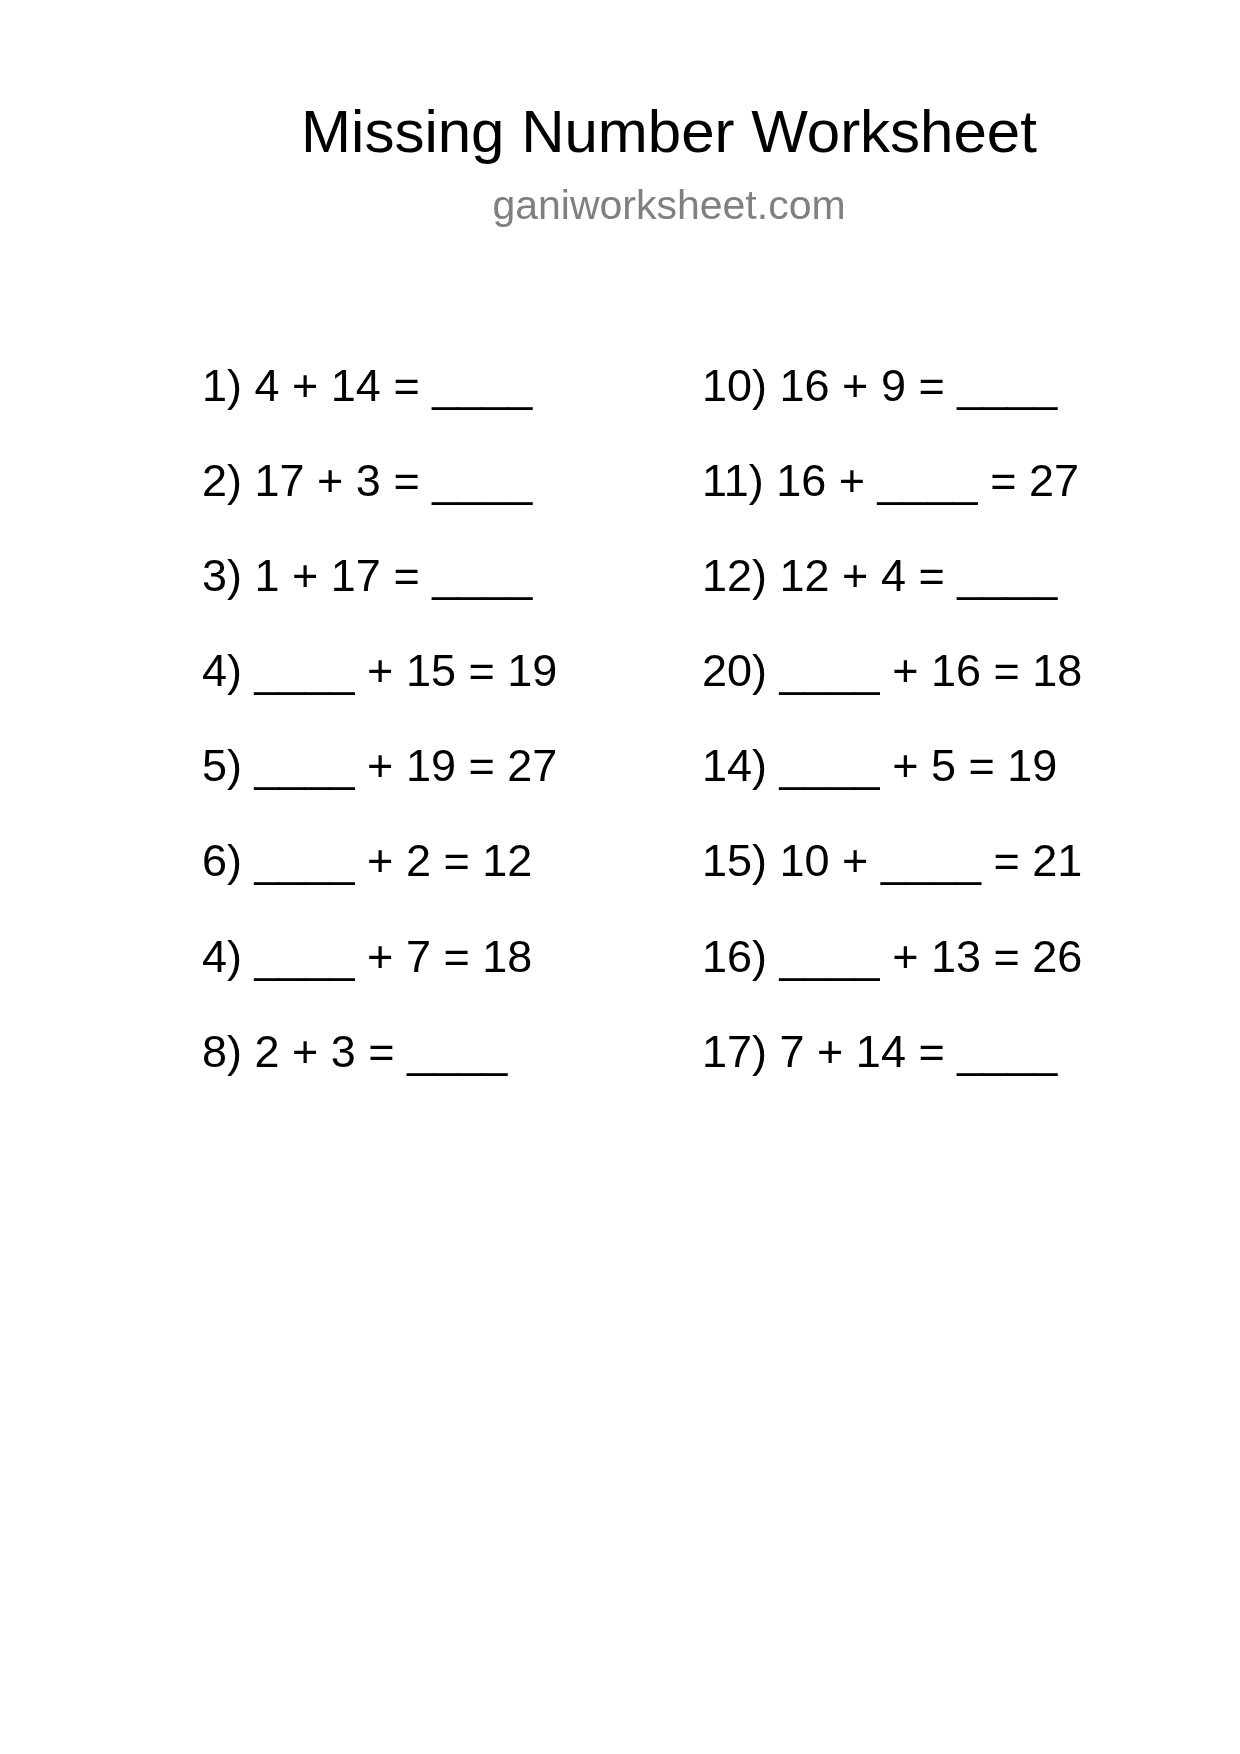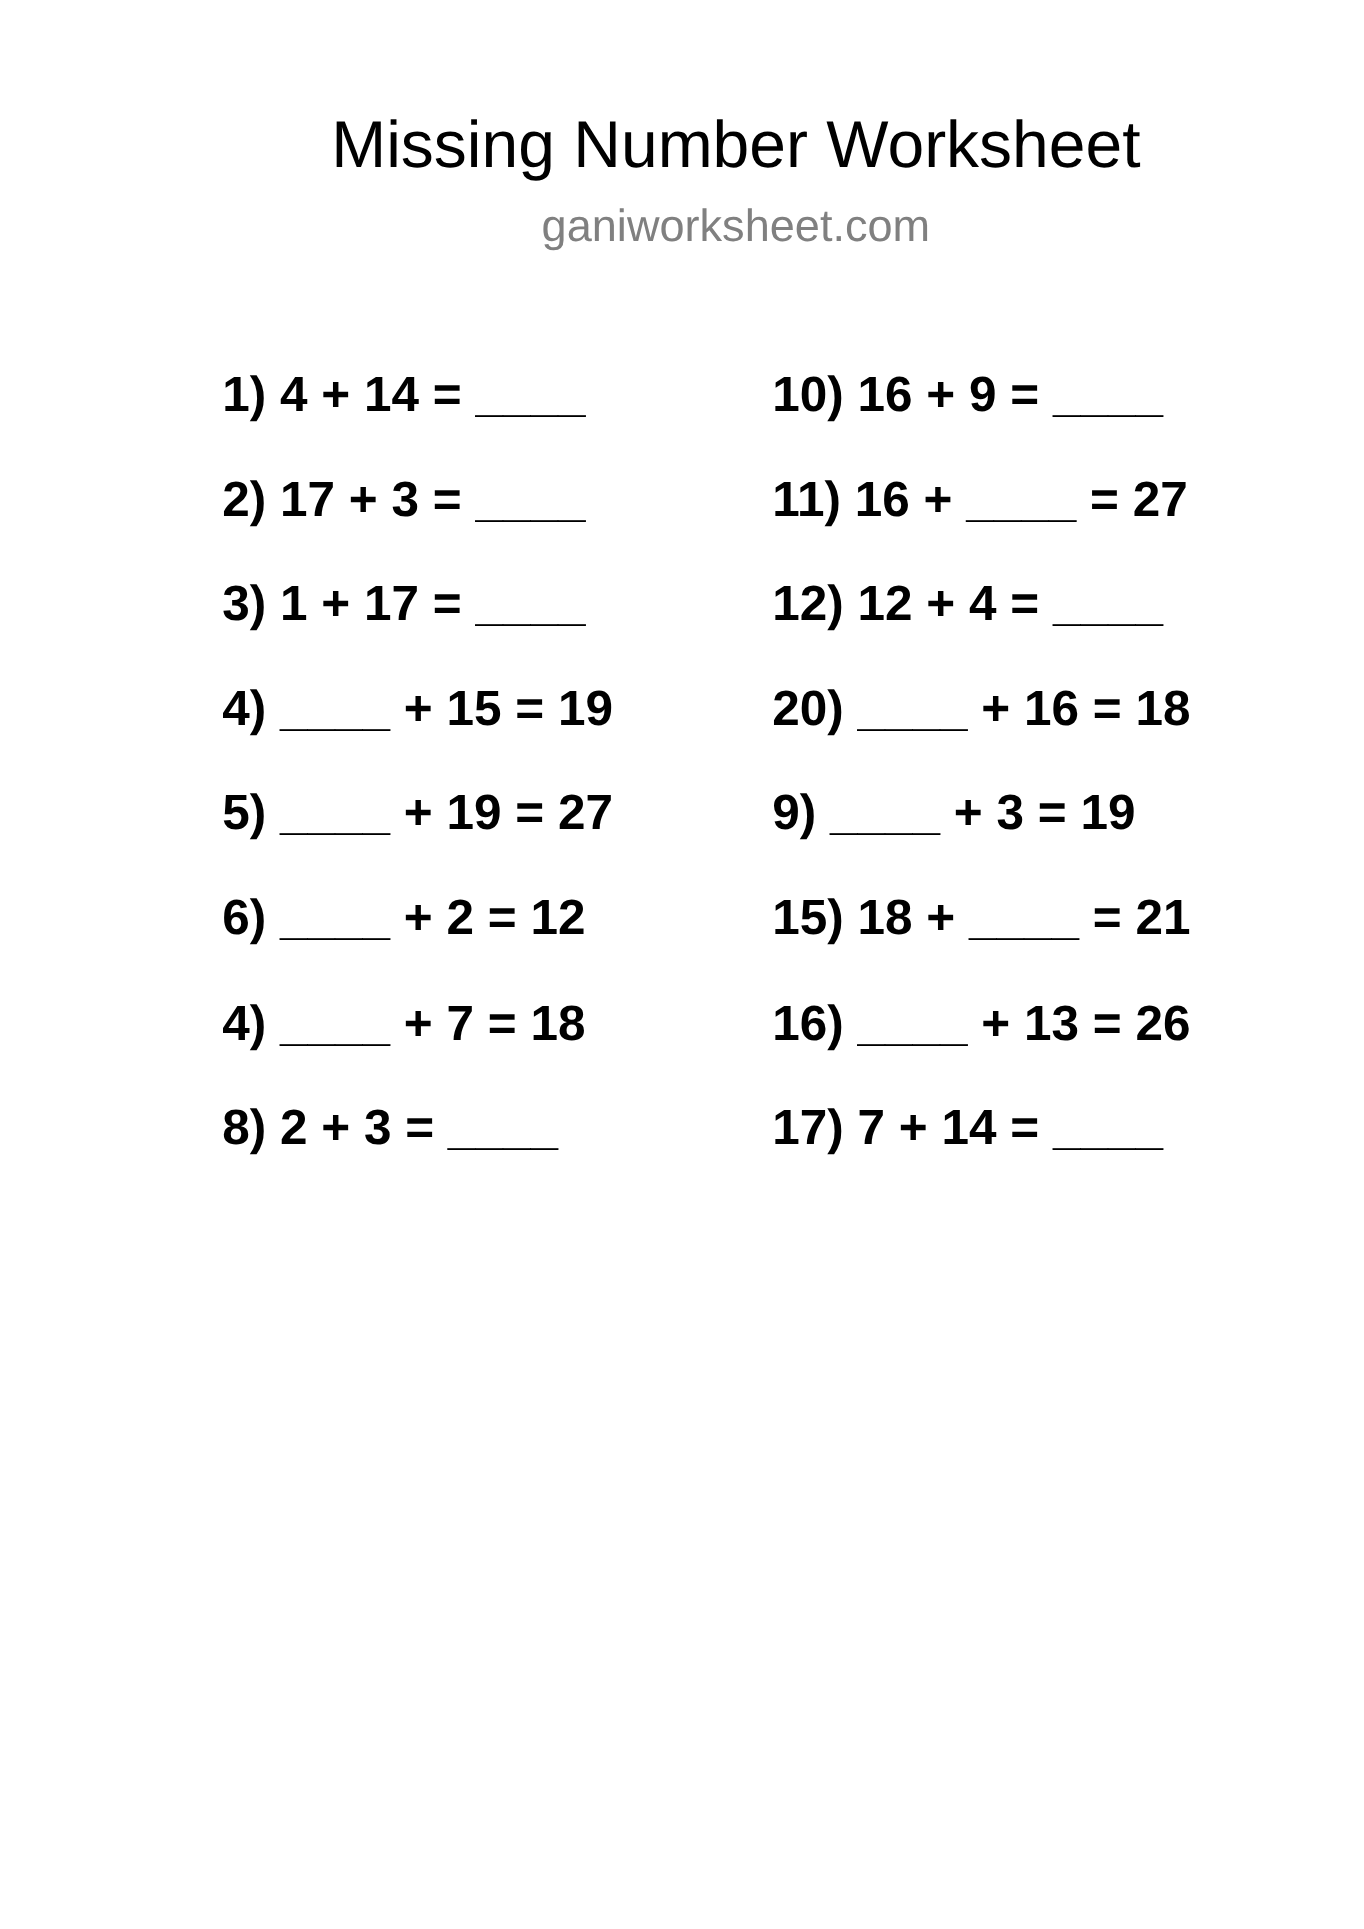--- a/index.html
+++ b/index.html
@@ -32,22 +32,21 @@
       width: 1338px;
       top: 180px;
       text-align: center;
       font-size: 41px;
       line-height: 50px;
       white-space: nowrap;
       color: #808080;
     }
     .col {
       position: absolute;
-      top: 331px;
-      font-weight: bold;
+      top: 358px;
     }
     .col-left { left: 202px; }
     .col-right { left: 702px; }
     .problem {
       height: 95.1px;
       font-size: 45px;
       line-height: 55px;
       white-space: pre;
       color: #000000;
     }
@@ -67,17 +66,17 @@
   <div class="problem">6) ____ + 2 = 12</div>
   <div class="problem">4) ____ + 7 = 18</div>
   <div class="problem">8) 2 + 3 = ____</div>
 </div>
 
 <div class="col col-right">
   <div class="problem">10) 16 + 9 = ____</div>
   <div class="problem">11) 16 + ____ = 27</div>
   <div class="problem">12) 12 + 4 = ____</div>
   <div class="problem">20) ____ + 16 = 18</div>
-  <div class="problem">9) ____ + 3 = 19</div>
-  <div class="problem">15) 18 + ____ = 21</div>
+  <div class="problem">14) ____ + 5 = 19</div>
+  <div class="problem">15) 10 + ____ = 21</div>
   <div class="problem">16) ____ + 13 = 26</div>
   <div class="problem">17) 7 + 14 = ____</div>
 </div>
 
 </body></html>

